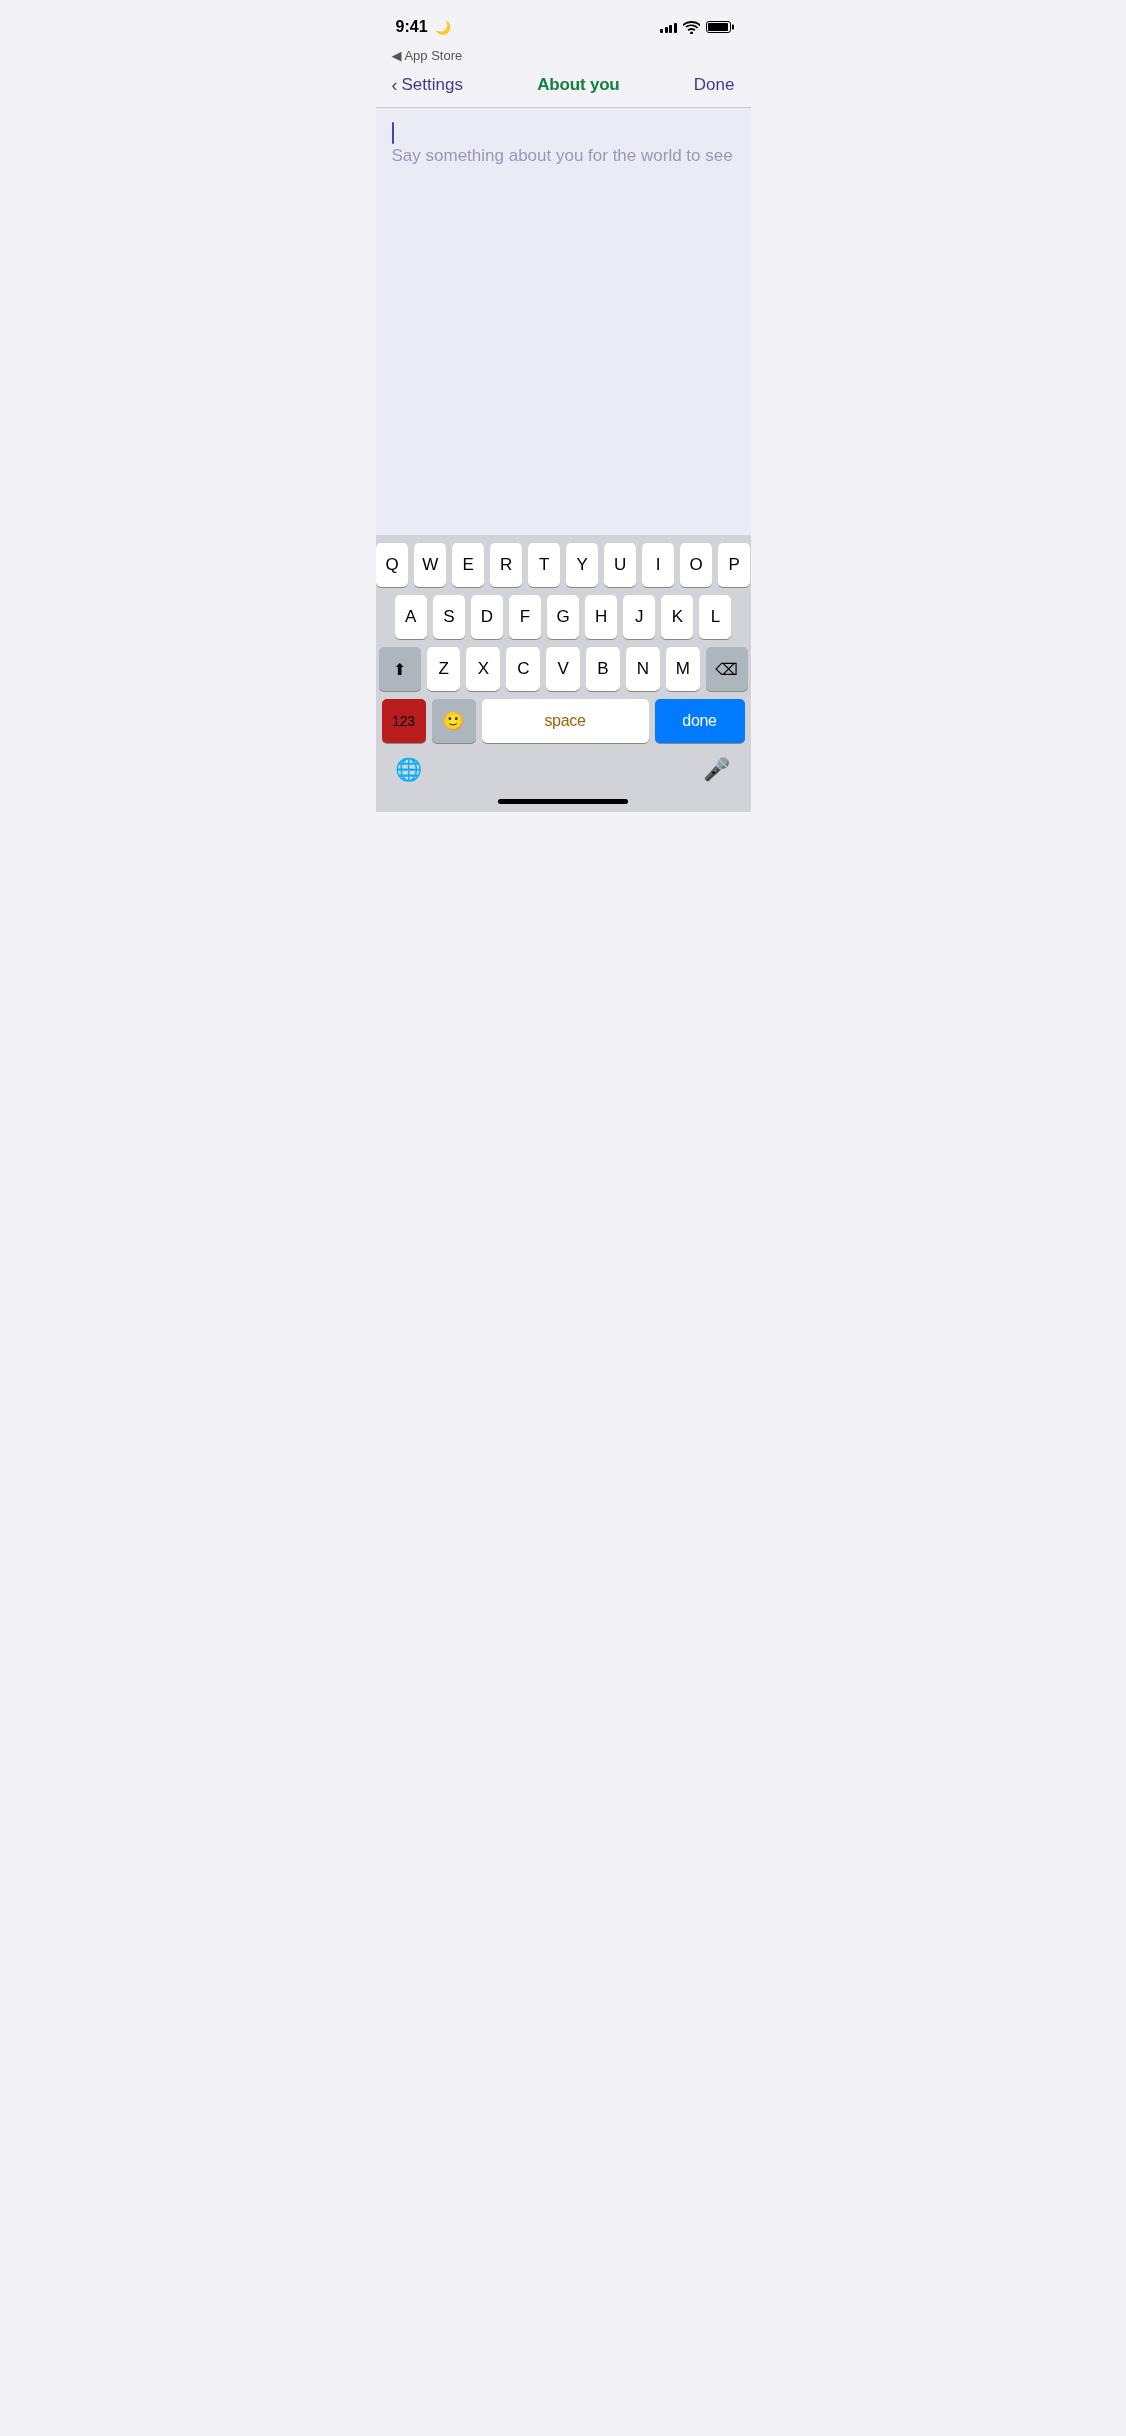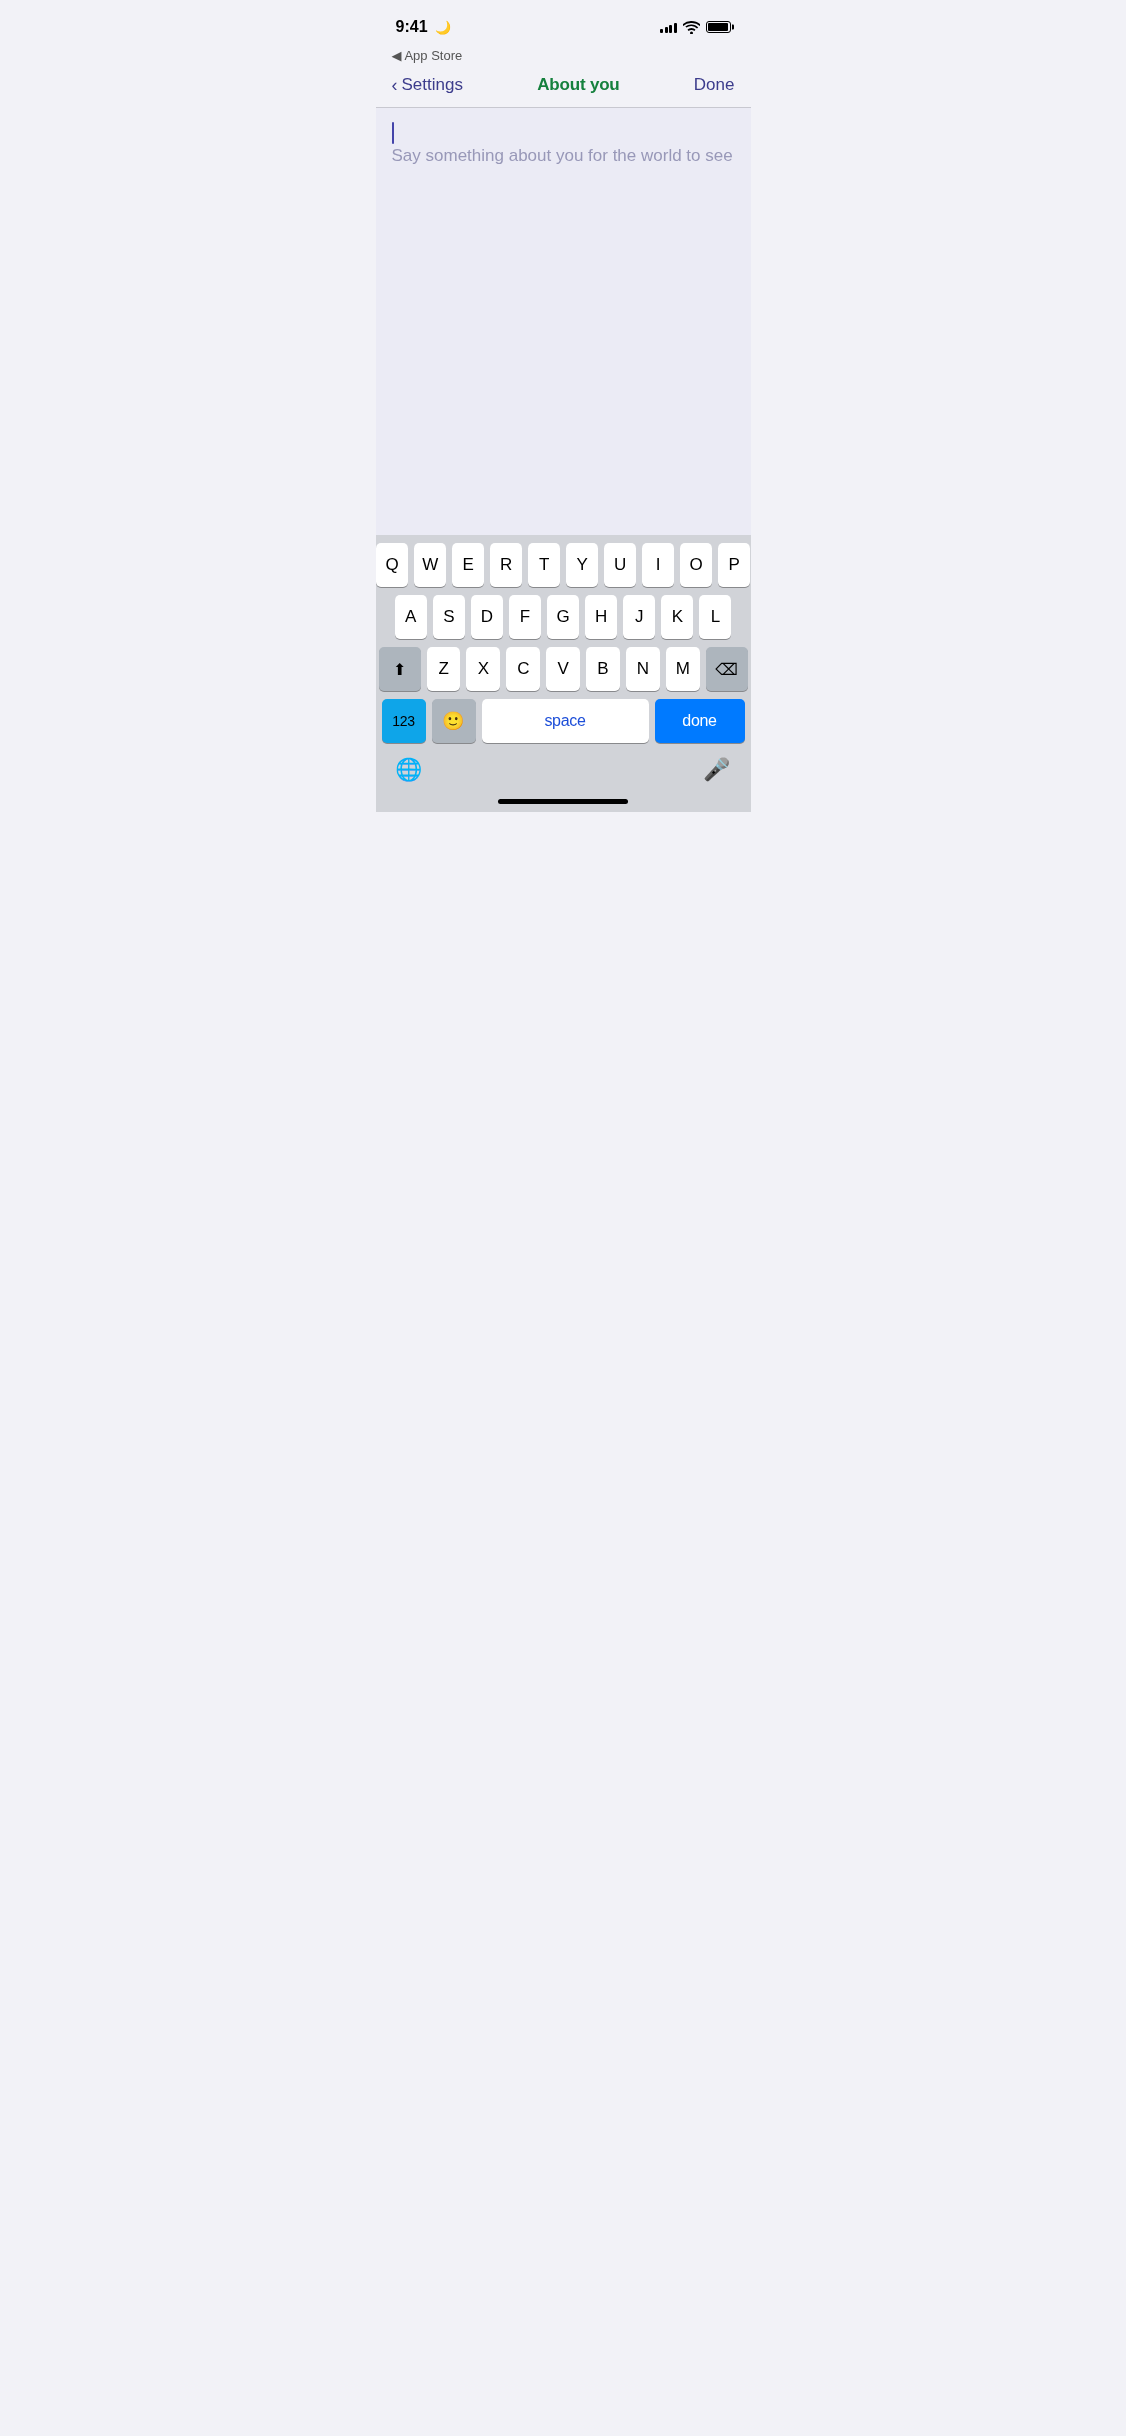--- a/index.html
+++ b/index.html
@@ -223,39 +223,39 @@
     }
 
     .key.backspace-key {
       background: #adb5bd;
       min-width: 42px;
       max-width: 44px;
       font-size: 16px;
     }
 
     .key.num-key {
-      background: #0ea5e9;
+      background: #b91c1c;
       min-width: 42px;
       max-width: 44px;
       font-size: 14px;
     }
 
     .key.emoji-key {
       background: #adb5bd;
       min-width: 42px;
       max-width: 44px;
       font-size: 18px;
     }
 
     .key.space-key {
       background: #fff;
       flex: 1;
       max-width: none;
       font-size: 16px;
-      color: #1d4ed8;
+      color: #a16207;
     }
 
     .key.done-key {
       background: #007aff;
       color: #fff;
       min-width: 82px;
       max-width: 90px;
       font-size: 16px;
       font-weight: 500;
     }

